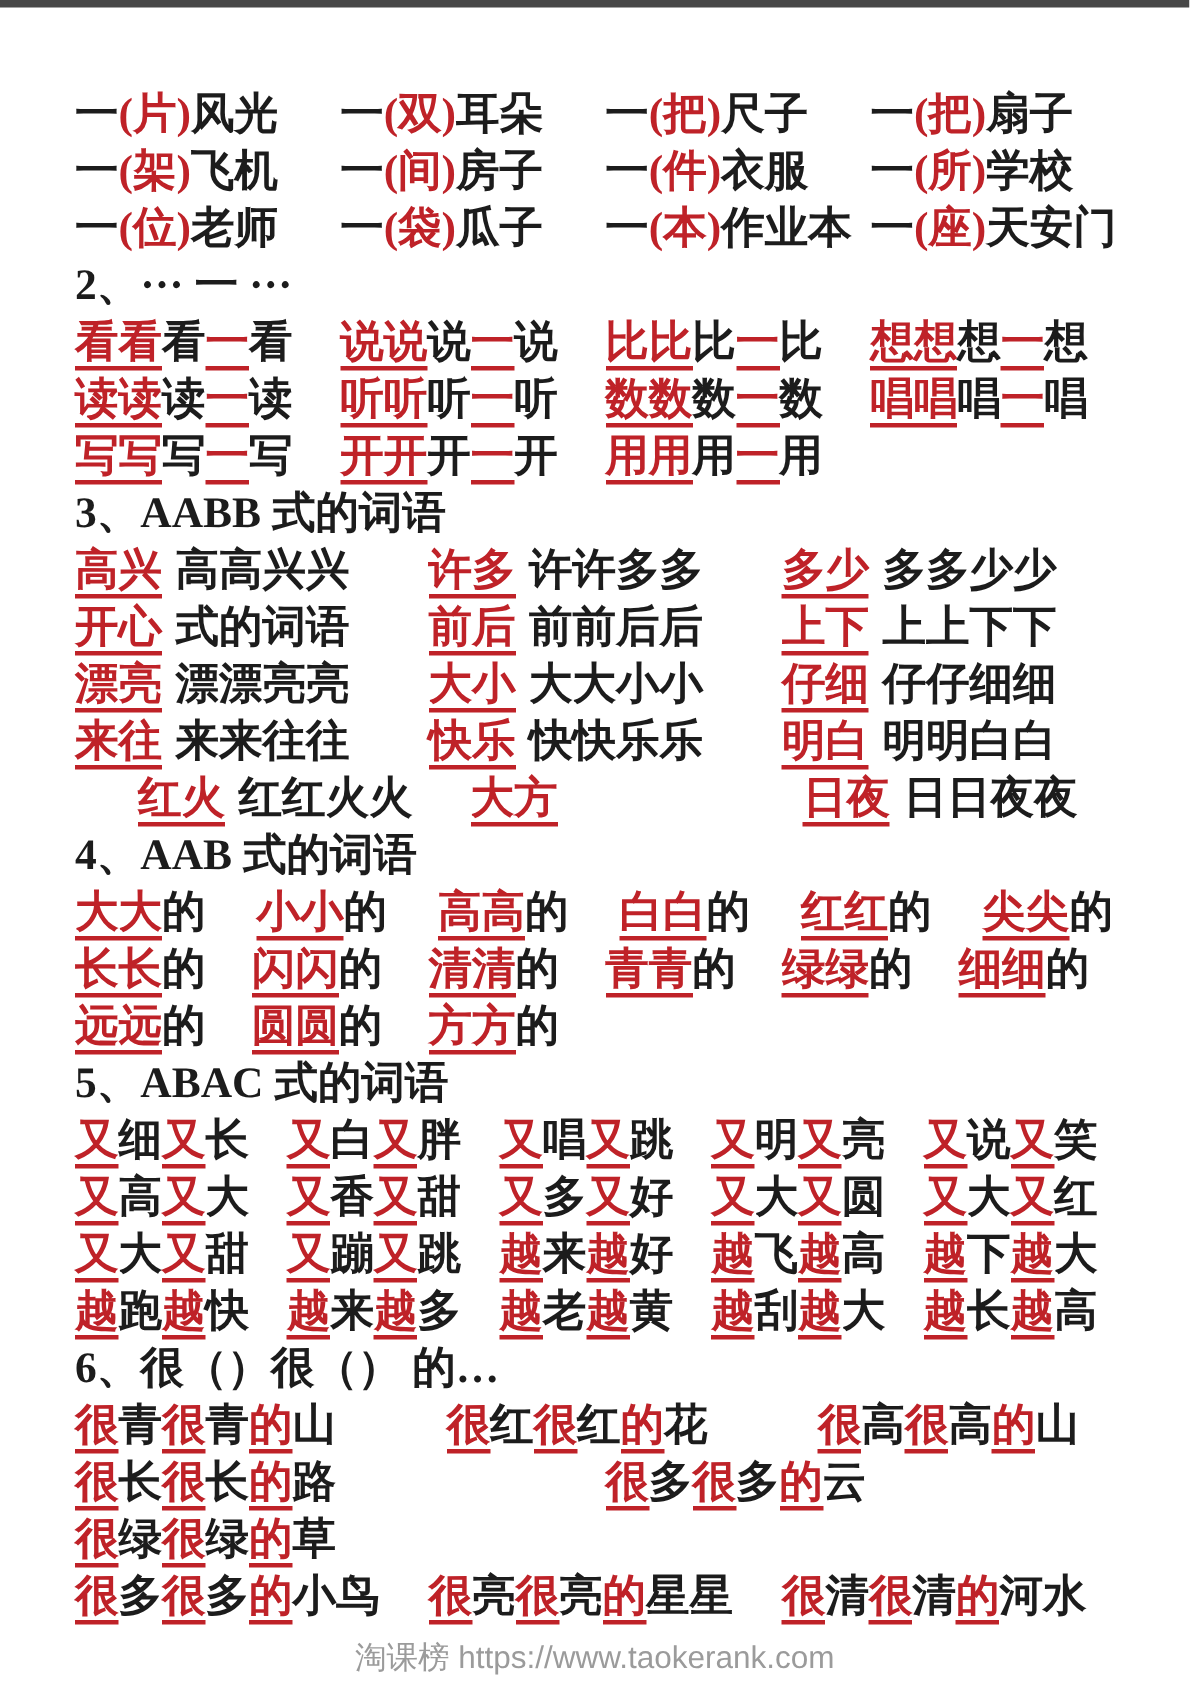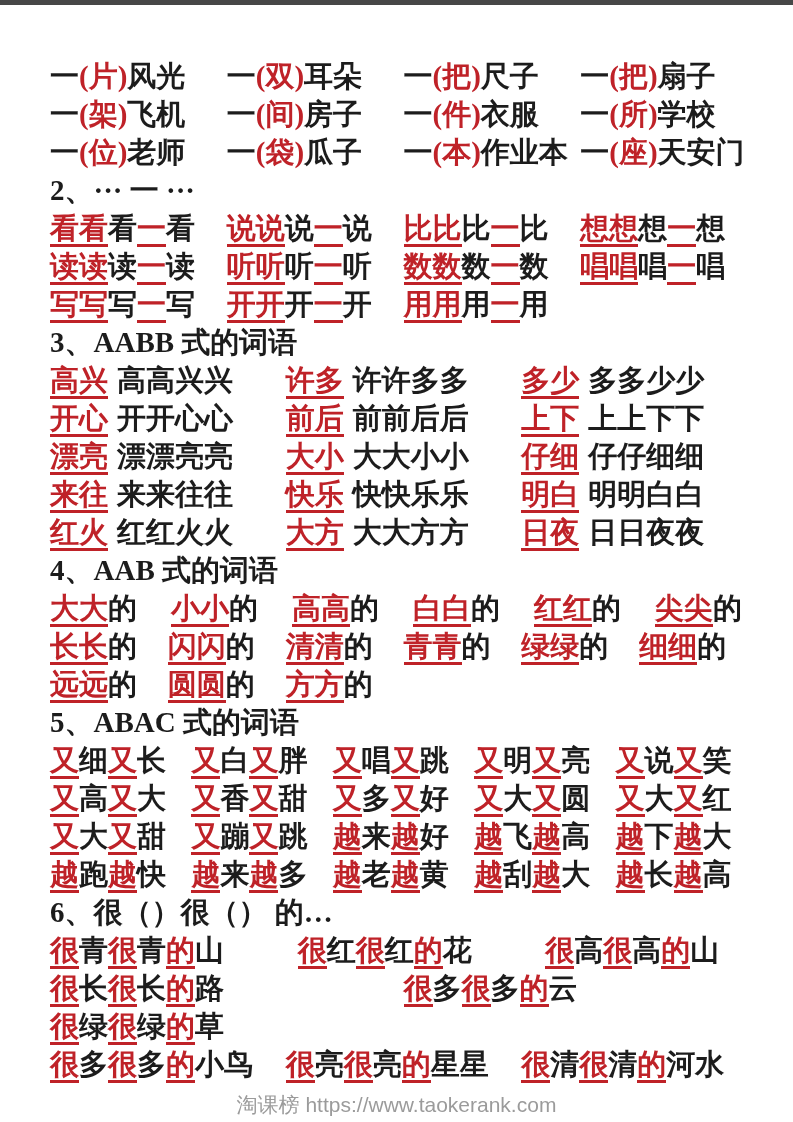--- a/index.html
+++ b/index.html
@@ -142,21 +142,21 @@
           <span class="phrase"><span class="s0">许许多多</span></span>
         </div>
         <div class="cell">
           <span class="phrase"><span class="s2">多少</span></span>
           <span class="phrase"><span class="s0">多多少少</span></span>
         </div>
       </div>
       <div class="row sec-aabb" style="grid-template-columns: repeat(3, 1fr);">
         <div class="cell">
           <span class="phrase"><span class="s2">开心</span></span>
-          <span class="phrase"><span class="s0">开开心心</span></span>
+          <span class="phrase"><span class="s0">式的词语</span></span>
         </div>
         <div class="cell">
           <span class="phrase"><span class="s2">前后</span></span>
           <span class="phrase"><span class="s0">前前后后</span></span>
         </div>
         <div class="cell">
           <span class="phrase"><span class="s2">上下</span></span>
           <span class="phrase"><span class="s0">上上下下</span></span>
         </div>
       </div>
@@ -181,28 +181,27 @@
         </div>
         <div class="cell">
           <span class="phrase"><span class="s2">快乐</span></span>
           <span class="phrase"><span class="s0">快快乐乐</span></span>
         </div>
         <div class="cell">
           <span class="phrase"><span class="s2">明白</span></span>
           <span class="phrase"><span class="s0">明明白白</span></span>
         </div>
       </div>
-      <div class="row sec-aabb" style="grid-template-columns: repeat(3, 1fr);">
+      <div class="row sec-aabb" style="grid-template-columns: repeat(3, 1fr); margin-left: 42px;">
         <div class="cell">
           <span class="phrase"><span class="s2">红火</span></span>
           <span class="phrase"><span class="s0">红红火火</span></span>
         </div>
         <div class="cell">
           <span class="phrase"><span class="s2">大方</span></span>
-          <span class="phrase"><span class="s0">大大方方</span></span>
         </div>
         <div class="cell">
           <span class="phrase"><span class="s2">日夜</span></span>
           <span class="phrase"><span class="s0">日日夜夜</span></span>
         </div>
       </div>
     </section>
     <section>
       <div class="heading">4、AAB 式的词语</div>
       <div class="row sec-aab" style="grid-template-columns: repeat(6, 1fr); gap: 19px;">

